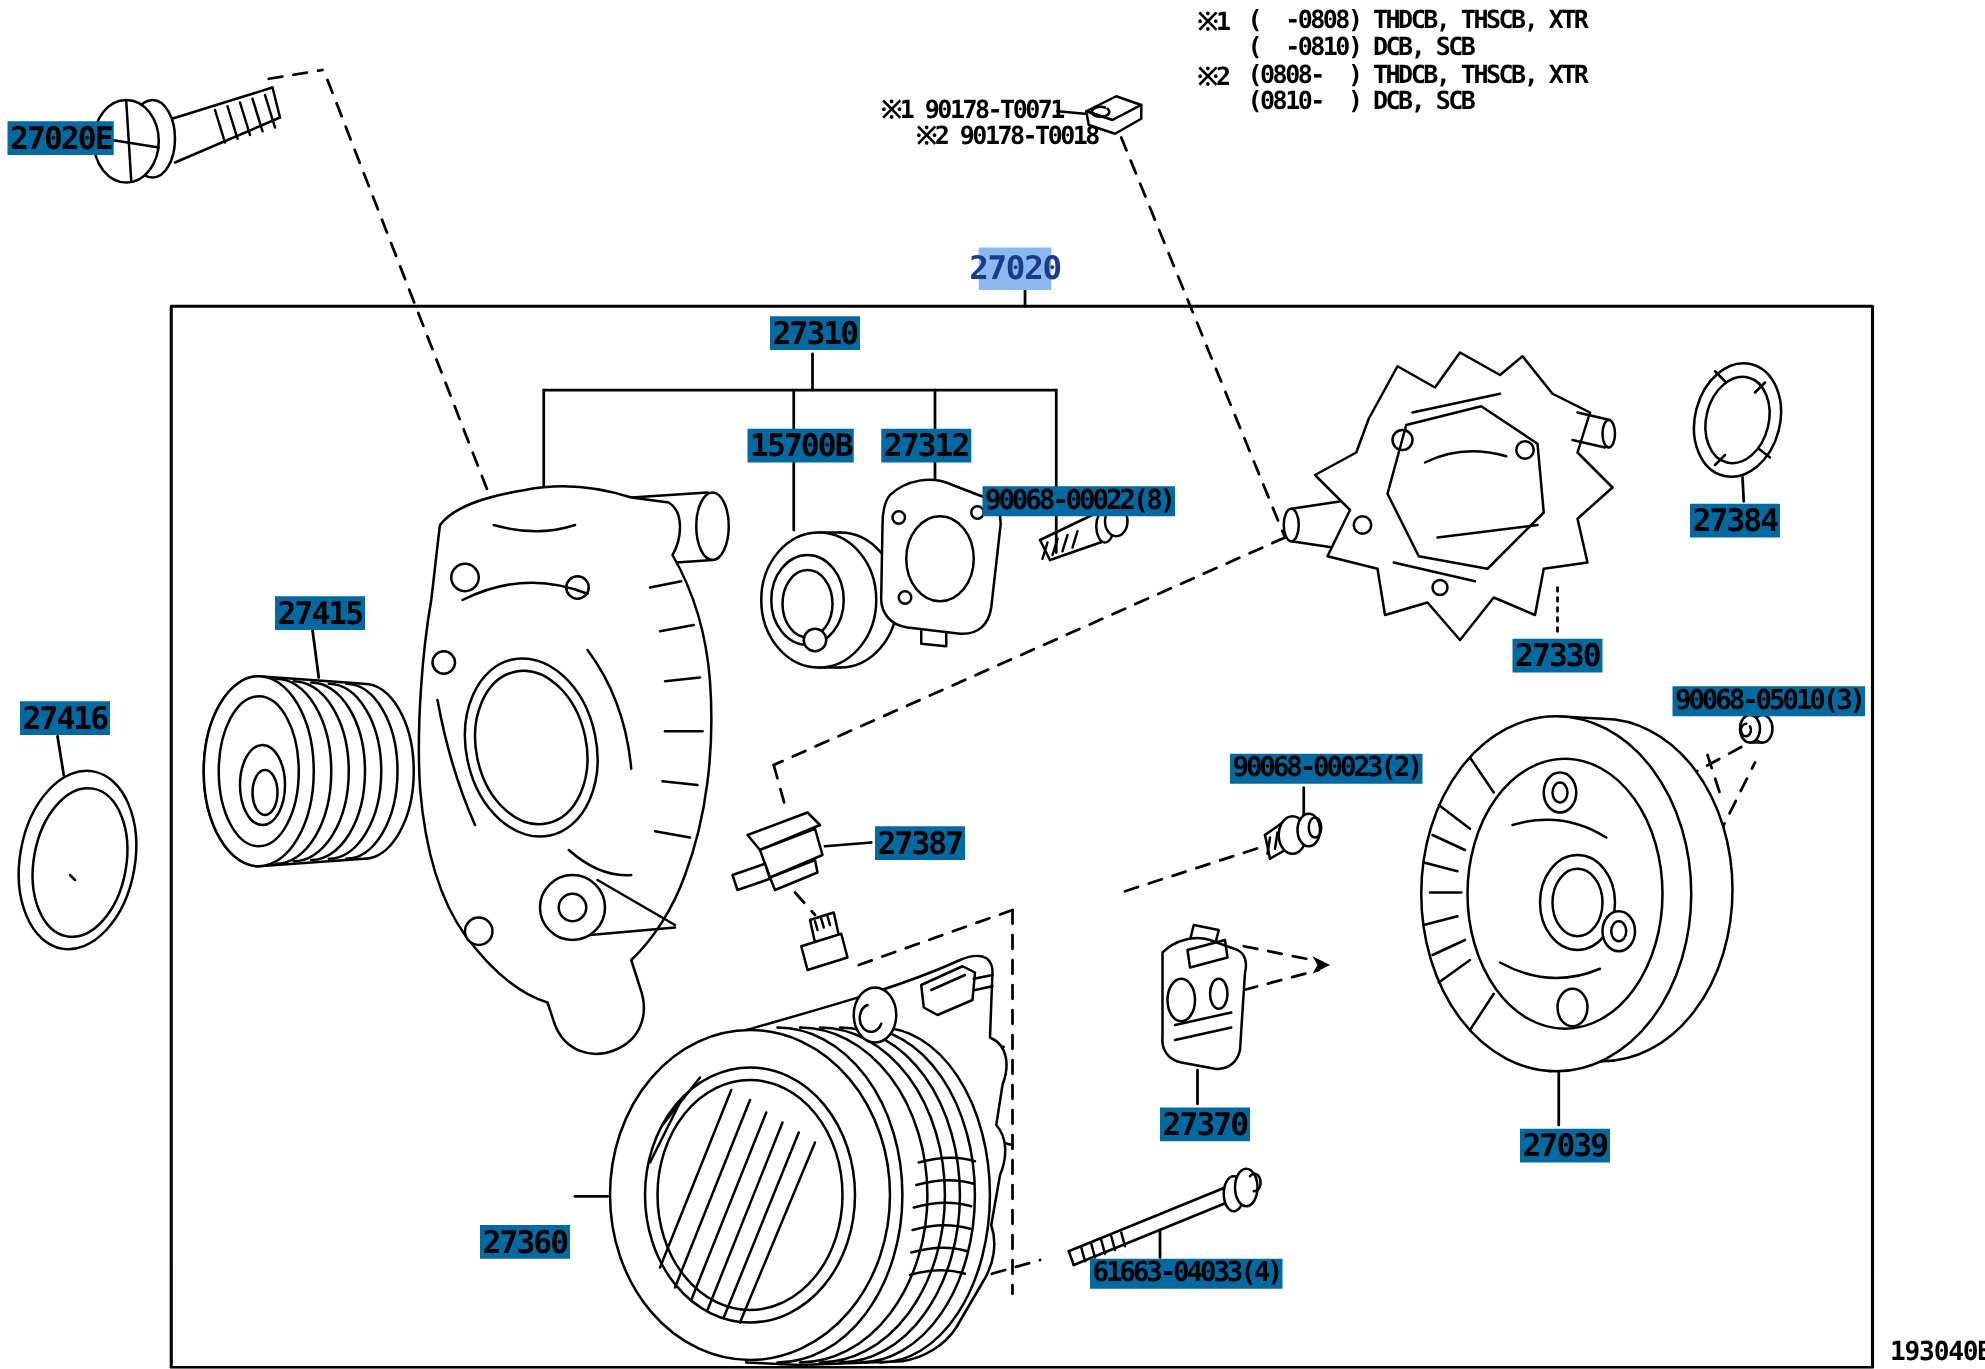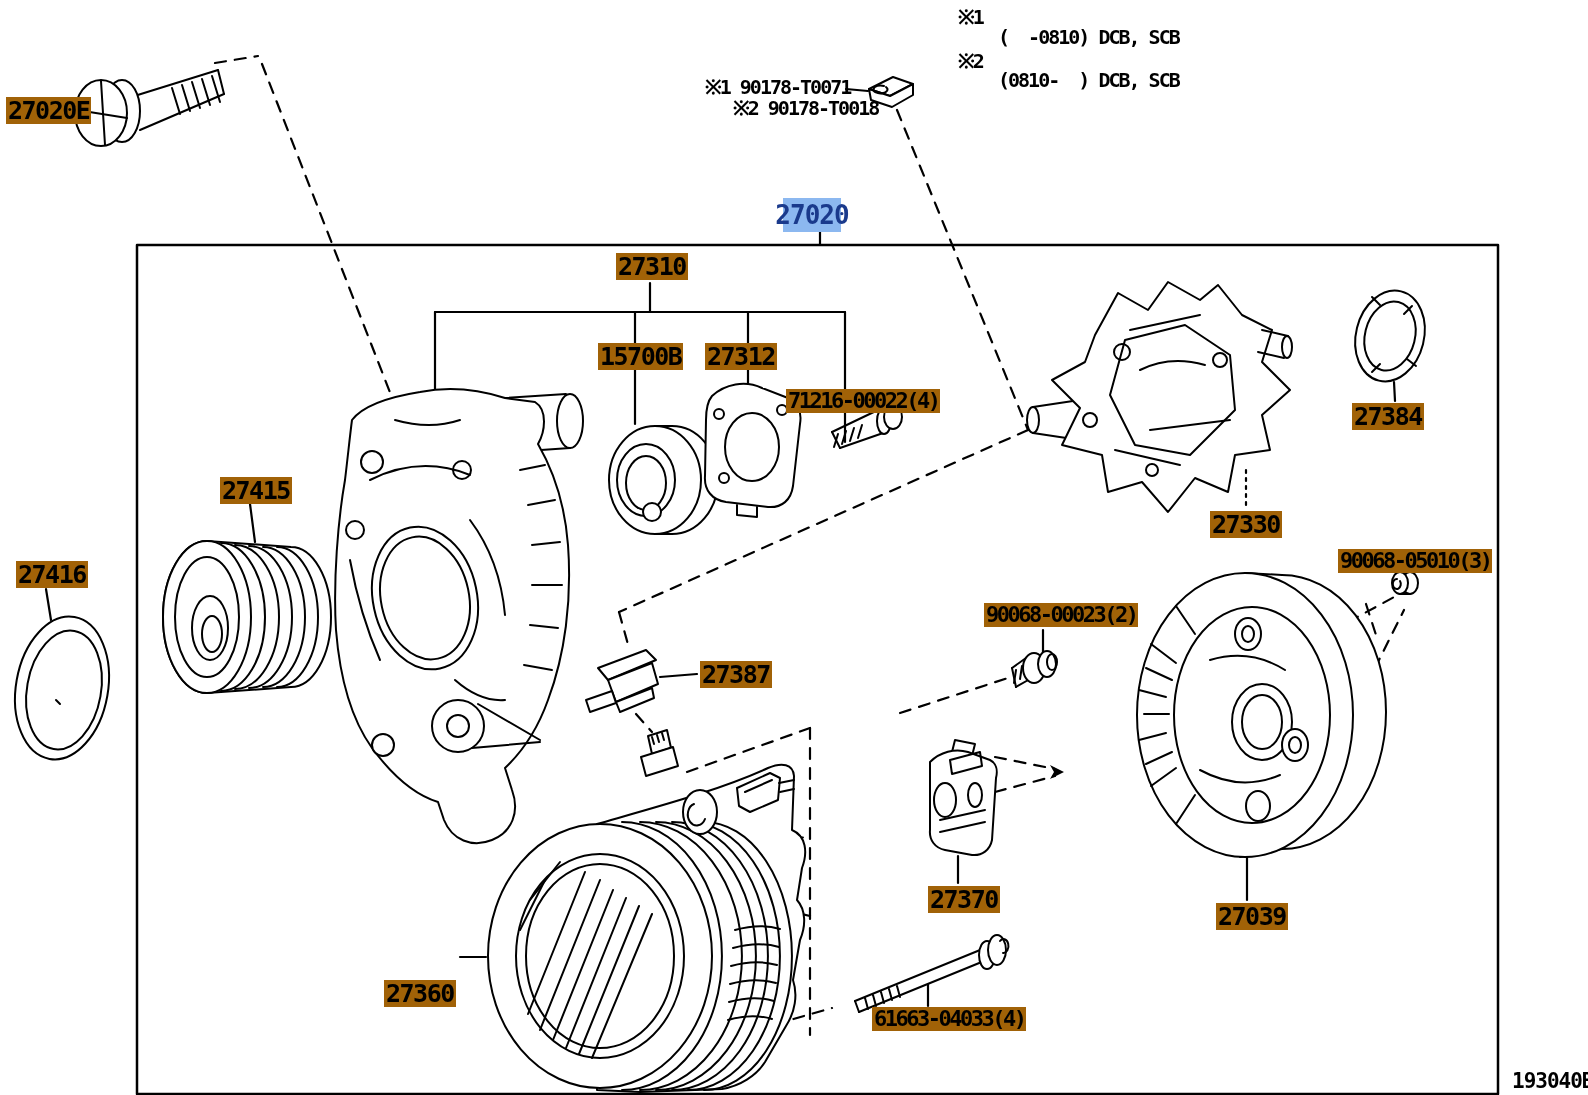--- a/index.html
+++ b/index.html
@@ -1,19 +1,19 @@
 <!DOCTYPE html>
 <html style="--hl-bg: #8cb8f0; --hl-fg: #1a3a8c;"><head>
 <meta charset="utf-8">
 <style>
   html,body{margin:0;padding:0;background:#fff;}
   #stage{position:relative;width:1588px;height:1095px;background:#fff;overflow:hidden;
          font-family:"DejaVu Sans Mono",monospace;}
   #art{position:absolute;left:0;top:0;}
-  .lbl{position:absolute;z-index:2;font-weight:bold;color:#000;background:#a16207;
+  .lbl{position:absolute;z-index:2;font-weight:bold;color:#000;background:#0369a1;
        line-height:1;white-space:pre;padding:1px 2px;}
   .big{font-size:25px;letter-spacing:-1.5px;}
   .num{font-size:22px;letter-spacing:-2.5px;}
   .note{font-size:20px;letter-spacing:-2px;background:transparent;}
   .tag{position:absolute;z-index:3;left:783px;top:198px;width:58px;height:34px;
        background:var(--hl-bg,#8cb8f0);color:var(--hl-fg,#1a3a8c);
        font-weight:bold;font-size:26px;letter-spacing:-1px;
        display:flex;align-items:center;justify-content:center;}
   .noterow{position:absolute;z-index:2;display:flex;}
   .noterow .mk{width:40px;font-weight:bold;font-size:20px;letter-spacing:-2px;}
@@ -335,44 +335,46 @@
     </g>
   </g>
 </svg>
 
 <div class="tag">27020</div>
 
 <div class="lbl big" style="left:6px;top:97px;">27020E</div>
 <div class="lbl big" style="left:616px;top:253px;">27310</div>
 <div class="lbl big" style="left:598px;top:343px;">15700B</div>
 <div class="lbl big" style="left:705px;top:343px;">27312</div>
-<div class="lbl num" style="left:786px;top:389px;">71216-00022(4)</div>
+<div class="lbl num" style="left:786px;top:389px;">90068-00022(8)</div>
 <div class="lbl big" style="left:220px;top:477px;">27415</div>
 <div class="lbl big" style="left:16px;top:561px;">27416</div>
 <div class="lbl big" style="left:1352px;top:403px;">27384</div>
 <div class="lbl big" style="left:1210px;top:511px;">27330</div>
 <div class="lbl num" style="left:1338px;top:537px;margin-top:12px;">90068-05010(3)</div>
 <div class="lbl num" style="left:984px;top:603px;">90068-00023(2)</div>
 <div class="lbl big" style="left:700px;top:661px;">27387</div>
 <div class="lbl big" style="left:928px;top:886px;">27370</div>
 <div class="lbl big" style="left:1216px;top:903px;">27039</div>
 <div class="lbl big" style="left:384px;top:980px;">27360</div>
 <div class="lbl num" style="left:872px;top:1007px;">61663-04033(4)</div>
 
 <div class="lbl note" style="left:703px;top:76px;">※1 90178-T0071</div>
 <div class="lbl note" style="left:731px;top:97px;">※2 90178-T0018</div>
 
 <div class="noterow" style="left:958px;top:3px;">
   <span class="mk">※1</span>
+  <span class="tx">(  -0808) THDCB, THSCB, XTR</span>
 </div>
 <div class="noterow" style="left:998px;top:25px;align-items:center;">
   <span class="tx">(  -0810) DCB, SCB</span>
 </div>
 <div class="noterow" style="left:958px;top:47px;">
   <span class="mk">※2</span>
+  <span class="tx">(0808-  ) THDCB, THSCB, XTR</span>
 </div>
 <div class="noterow" style="left:998px;top:68px;">
   <span class="tx">(0810-  ) DCB, SCB</span>
 </div>
 
 <div class="footer-code">193040B</div>
 
 </div>
 
 </body></html>

